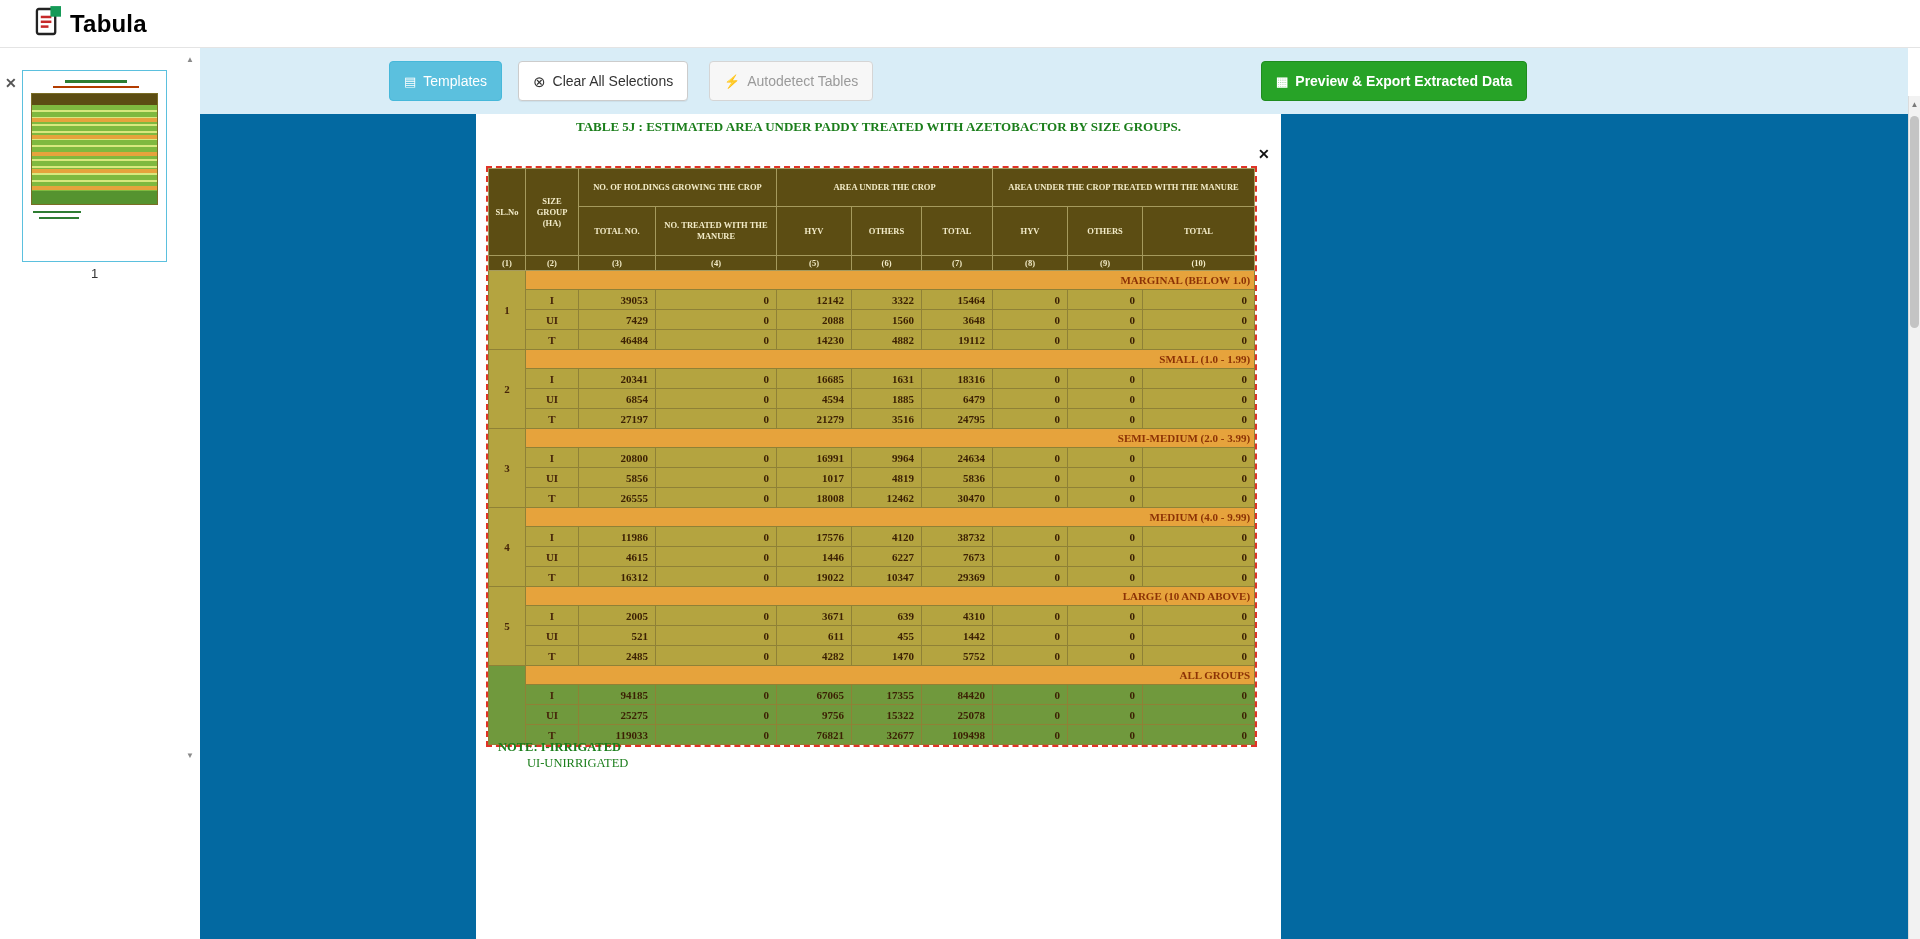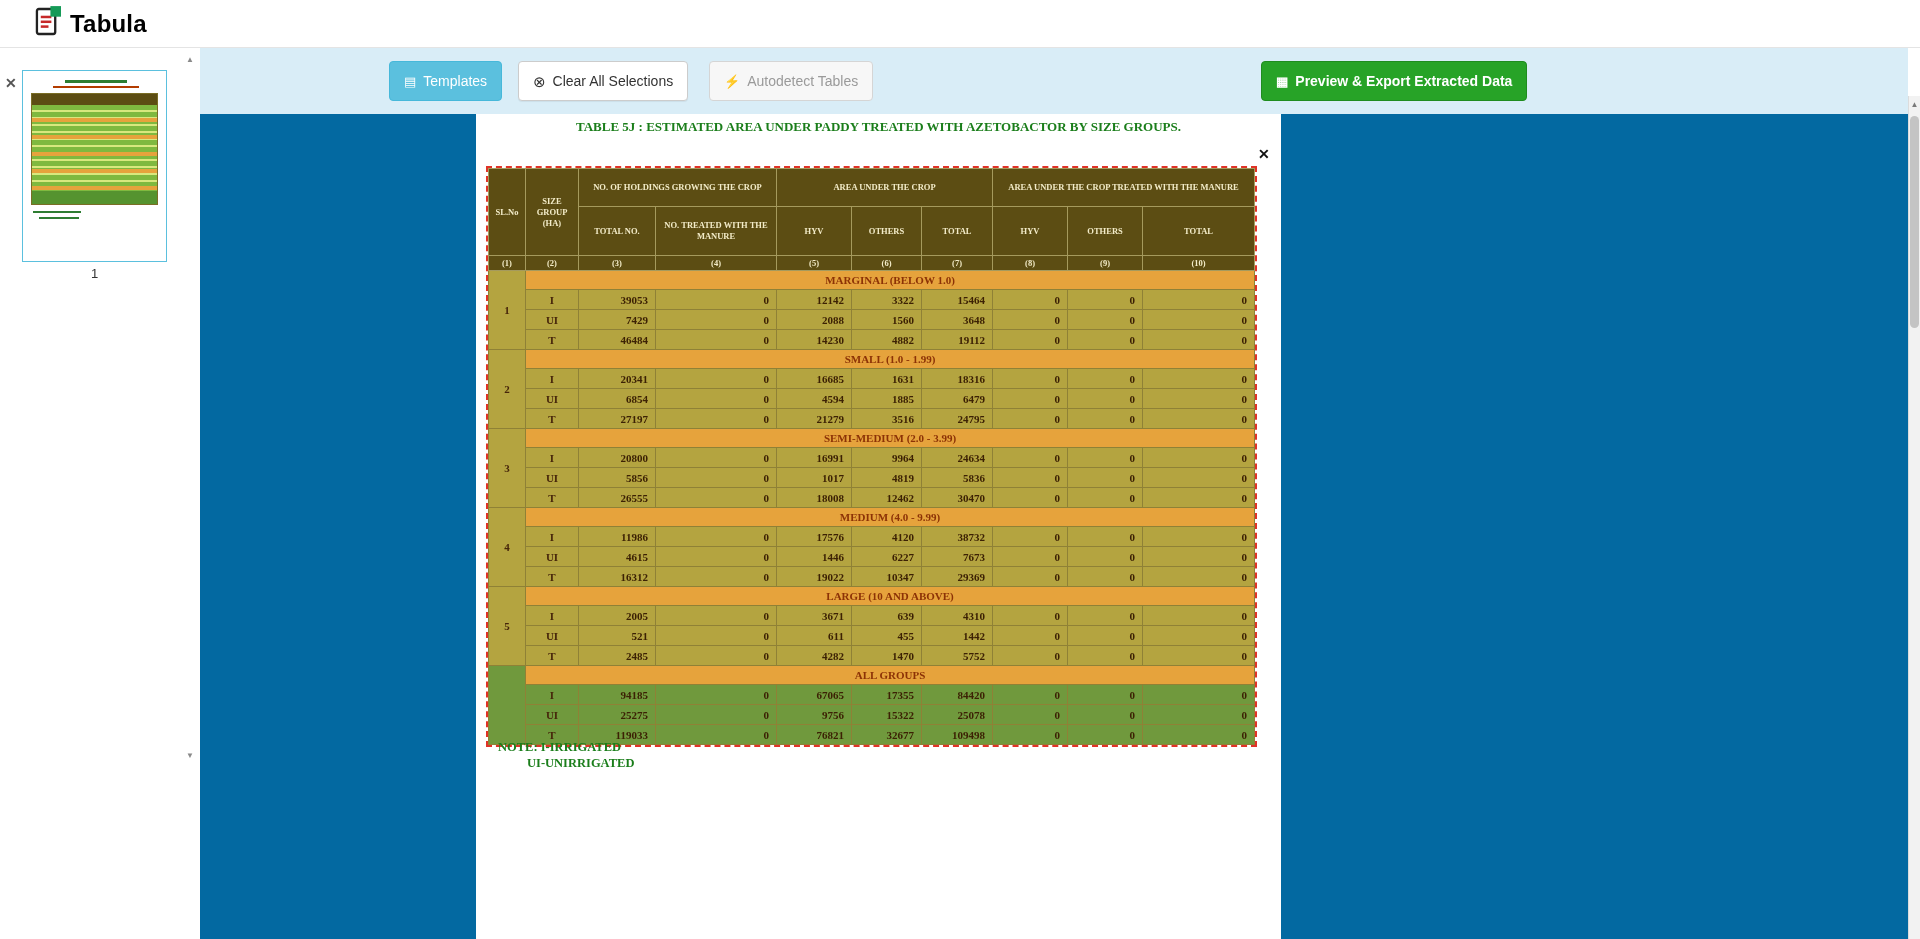--- a/index.html
+++ b/index.html
@@ -68,30 +68,30 @@
   col.c0{width:37px} col.c1{width:53px} col.c2{width:77px} col.c3{width:121px} col.c4{width:75px}
   col.c5{width:70px} col.c6{width:71px} col.c7{width:75px} col.c8{width:75px} col.c9{width:112px}
 
   thead th { background:#5c4d13; color:#f3ecc9; border:1px solid #a59a5d; font-size:8.5px; font-weight:bold; line-height:1.3; padding:13px 2px; text-align:center; }
   thead tr:nth-child(1) th { height:34px; }
   thead tr:nth-child(2) th { height:29px; }
   thead tr.colnums th { height:15px; padding:0; }
 
   tbody td { border:1px solid #8f8136; overflow:hidden; white-space:nowrap; }
   tr.band-row { height:19px; }
-  td.band-label { background:#e6a33c; color:#8c3206; font-weight:bold; font-size:11px; padding:1px 4px; text-align:center; }
+  td.band-label { background:#e6a33c; color:#8c3206; font-weight:bold; font-size:11px; padding:1px 4px; text-align:right; }
   td.sl-cell { background:#b4a440; text-align:center; font-size:11px; font-weight:bold; color:#46250a; }
   td.sl-cell.all { background:#70993d; }
   tr.data-row { height:20px; background:#b4a440; }
   tr.data-row.all { background:#70993d; }
   td.size-cell { text-align:center; font-weight:bold; font-size:11px; color:#46250a; }
   td.num-cell { text-align:right; padding-right:7px; font-weight:bold; font-size:11px; color:#3c2104; }
 
   .pdf-note1 { position:absolute; left:22px; top:626px; font-size:12.5px; font-weight:bold; color:#1b7e1b; }
-  .pdf-note2 { position:absolute; left:51px; top:642px; font-size:12.5px; font-weight:bold; color:#1b7e1b; }
+  .pdf-note2 { position:absolute; left:51px; top:642px; font-size:12.5px; font-weight:normal; color:#1b7e1b; }
 
   
   .win-scroll { position:absolute; right:0; top:48px; width:12px; height:891px; background:#f2f2f2; border-left:1px solid #dcdcdc; z-index:40; }
   .win-scroll .arrow { position:absolute; left:0; width:11px; height:14px; font-size:8px; color:#7a7a7a; text-align:center; line-height:14px; cursor:pointer; }
   .win-scroll .arrow.up { top:2px; }
   .win-thumb { position:absolute; left:1px; top:20px; width:9px; height:212px; background:#c4c4c4; border-radius:5px; cursor:pointer; }
 </style>
 </head>
 <body>
 

